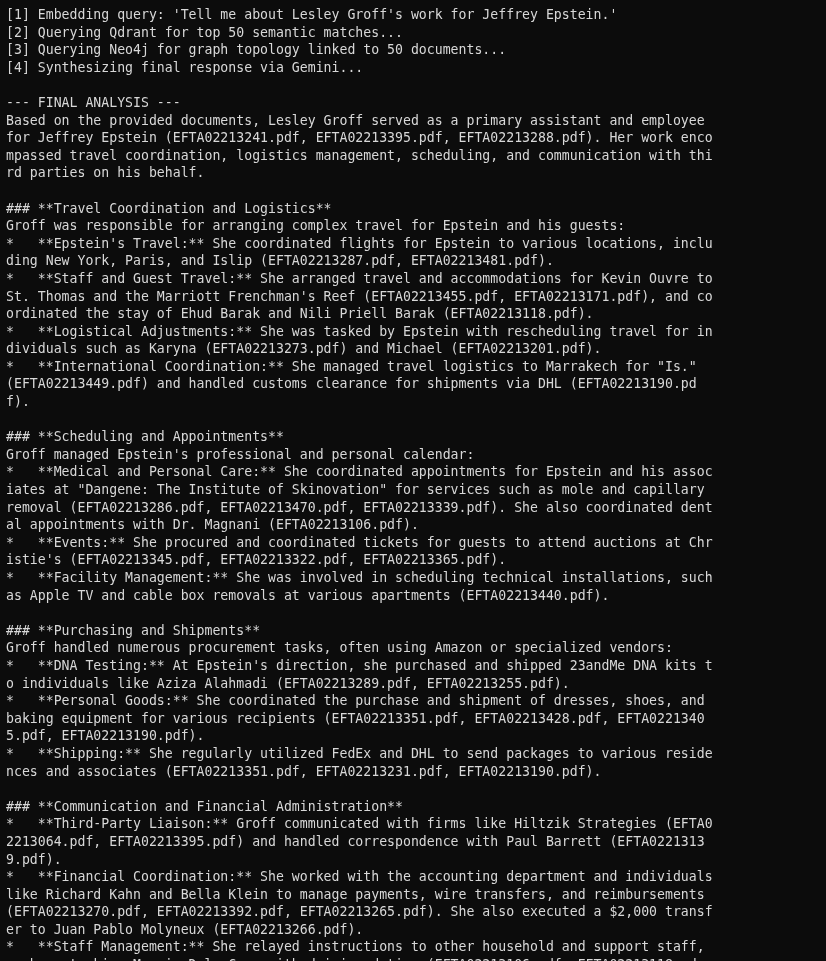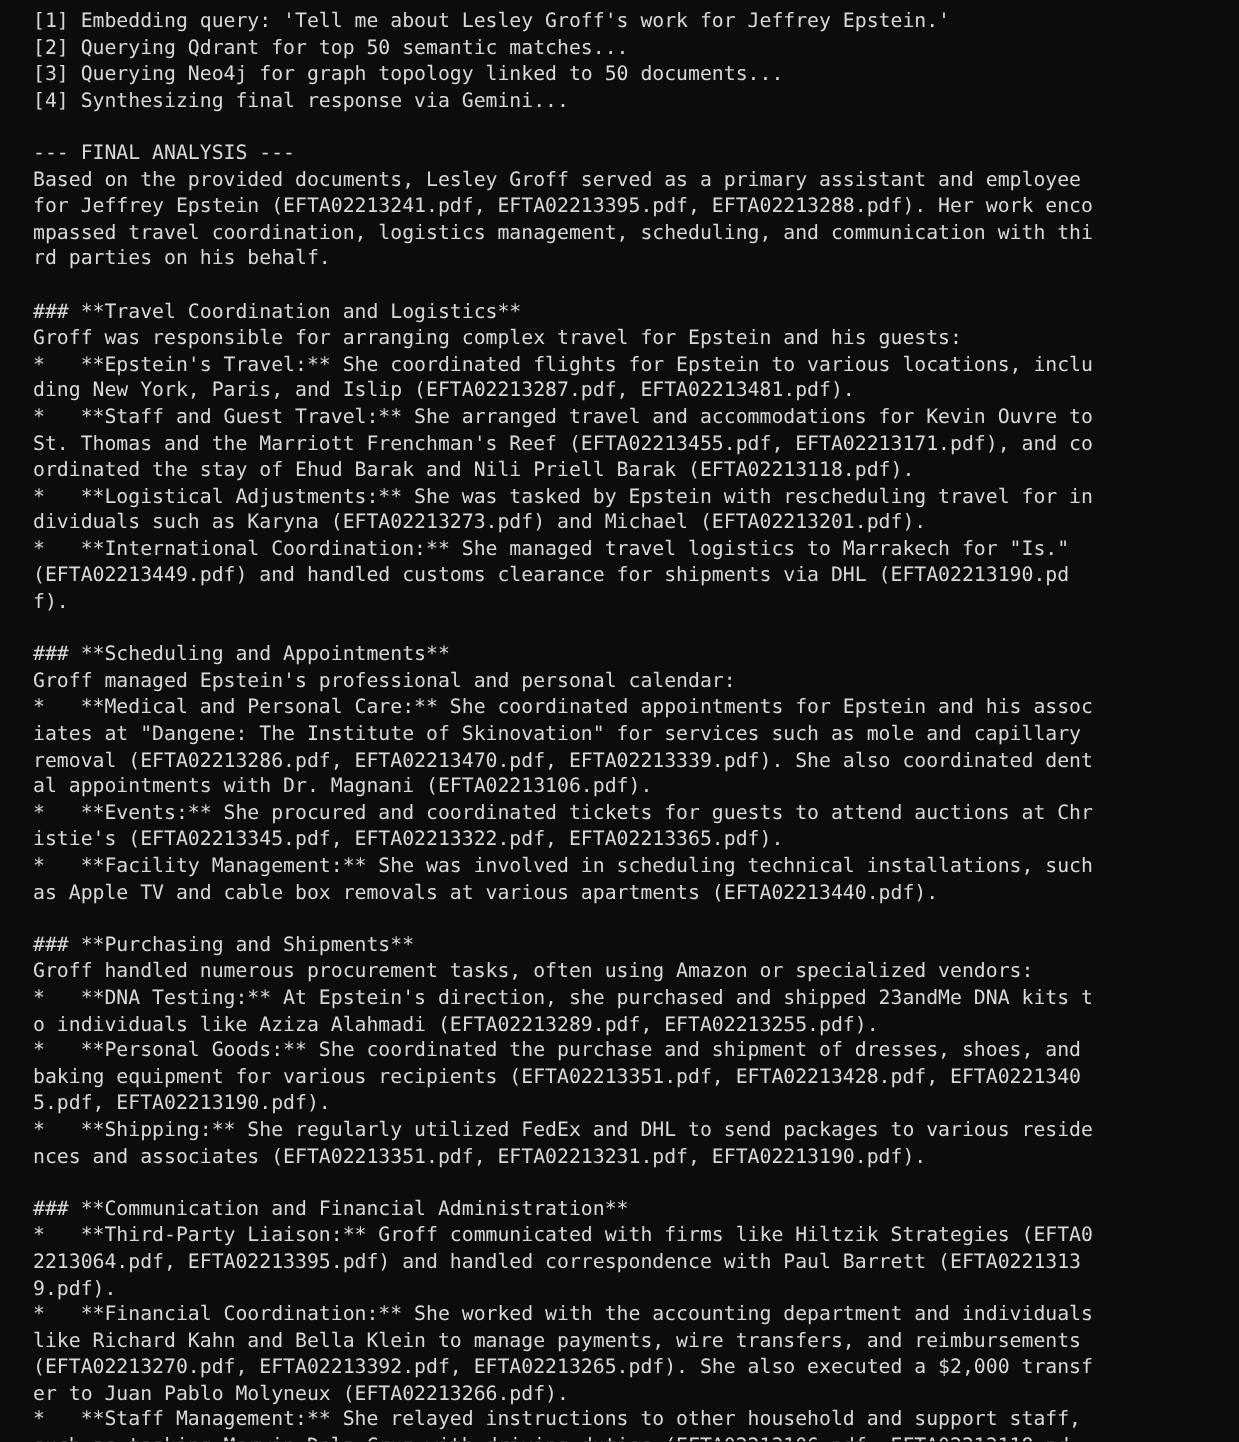--- a/index.html
+++ b/index.html
@@ -19,21 +19,20 @@
     box-sizing: border-box;
     padding: 6px 8px 0 6px;
     background: #0c0c0c;
     color: #d8d8d8;
     font-family: "DejaVu Sans Mono", "Liberation Mono", monospace;
     font-size: 13.2px;
     line-height: 17.6px;
     white-space: pre-wrap;
     word-break: break-all;
     overflow: hidden;
-    margin-left: 16px;
   }
   .line {
     white-space: pre-wrap;
     min-height: 17.6px;
   }
   .blank {
     height: 17.6px;
   }
   .cursor {
     display: inline-block;

